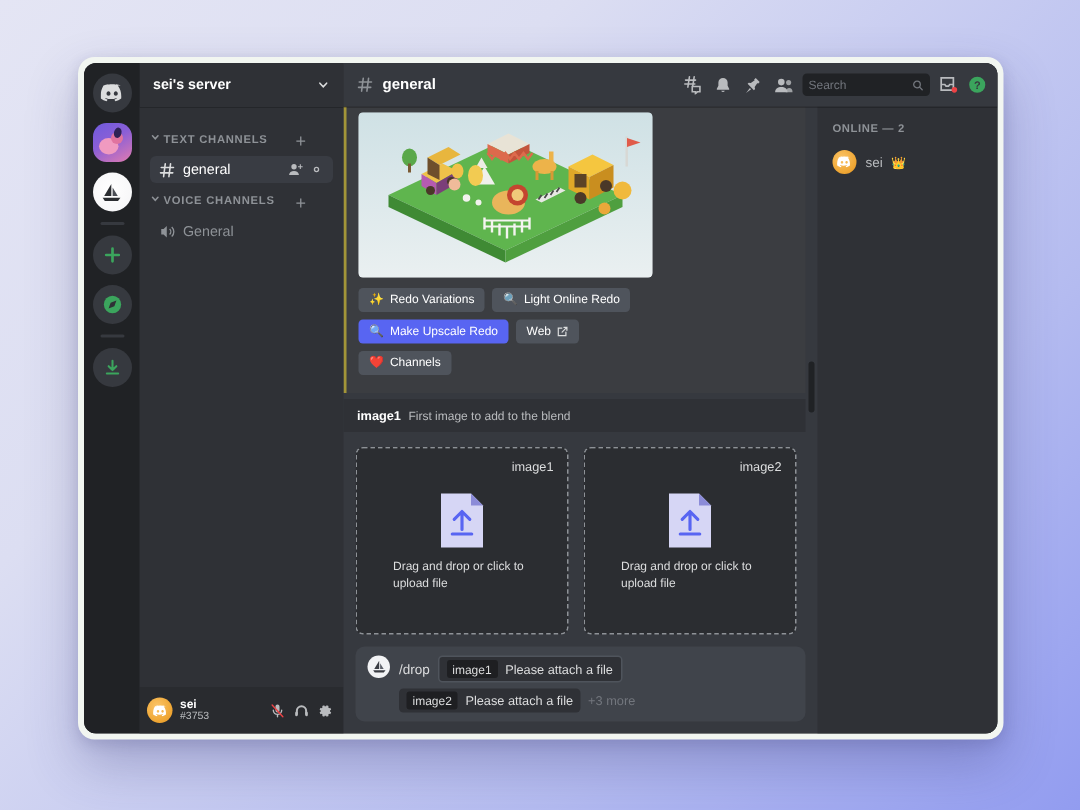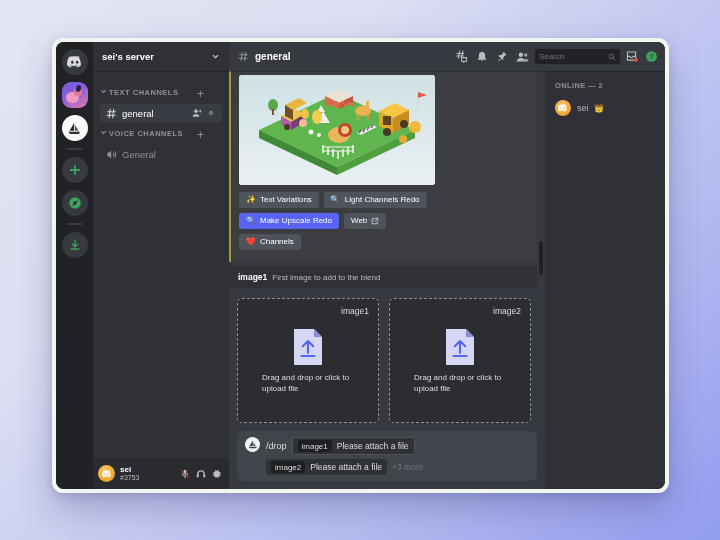--- a/index.html
+++ b/index.html
@@ -504,25 +504,25 @@
                   <circle cx="80" cy="60" r="2" fill="#f2f2ee"></circle>
 
                   <ellipse cx="34" cy="30" rx="5" ry="6" fill="#5aa84a"></ellipse>
                   <rect x="33" y="34" width="2" height="6" fill="#7a5a33"></rect>
                 </svg>
               </div>
 
               <div class="btn-row">
                 <button class="dbtn">
                   <span class="emoji">✨</span>
-                  <span>Text Variations</span>
+                  <span>Redo Variations</span>
                 </button>
                 <button class="dbtn">
                   <span class="emoji">🔍</span>
-                  <span>Light Channels Redo</span>
+                  <span>Light Online Redo</span>
                 </button>
               </div>
 
               <div class="btn-row">
                 <button class="dbtn primary">
                   <span class="emoji">🔍</span>
                   <span>Make Upscale Redo</span>
                 </button>
                 <button class="dbtn">
                   <span>Web</span>

